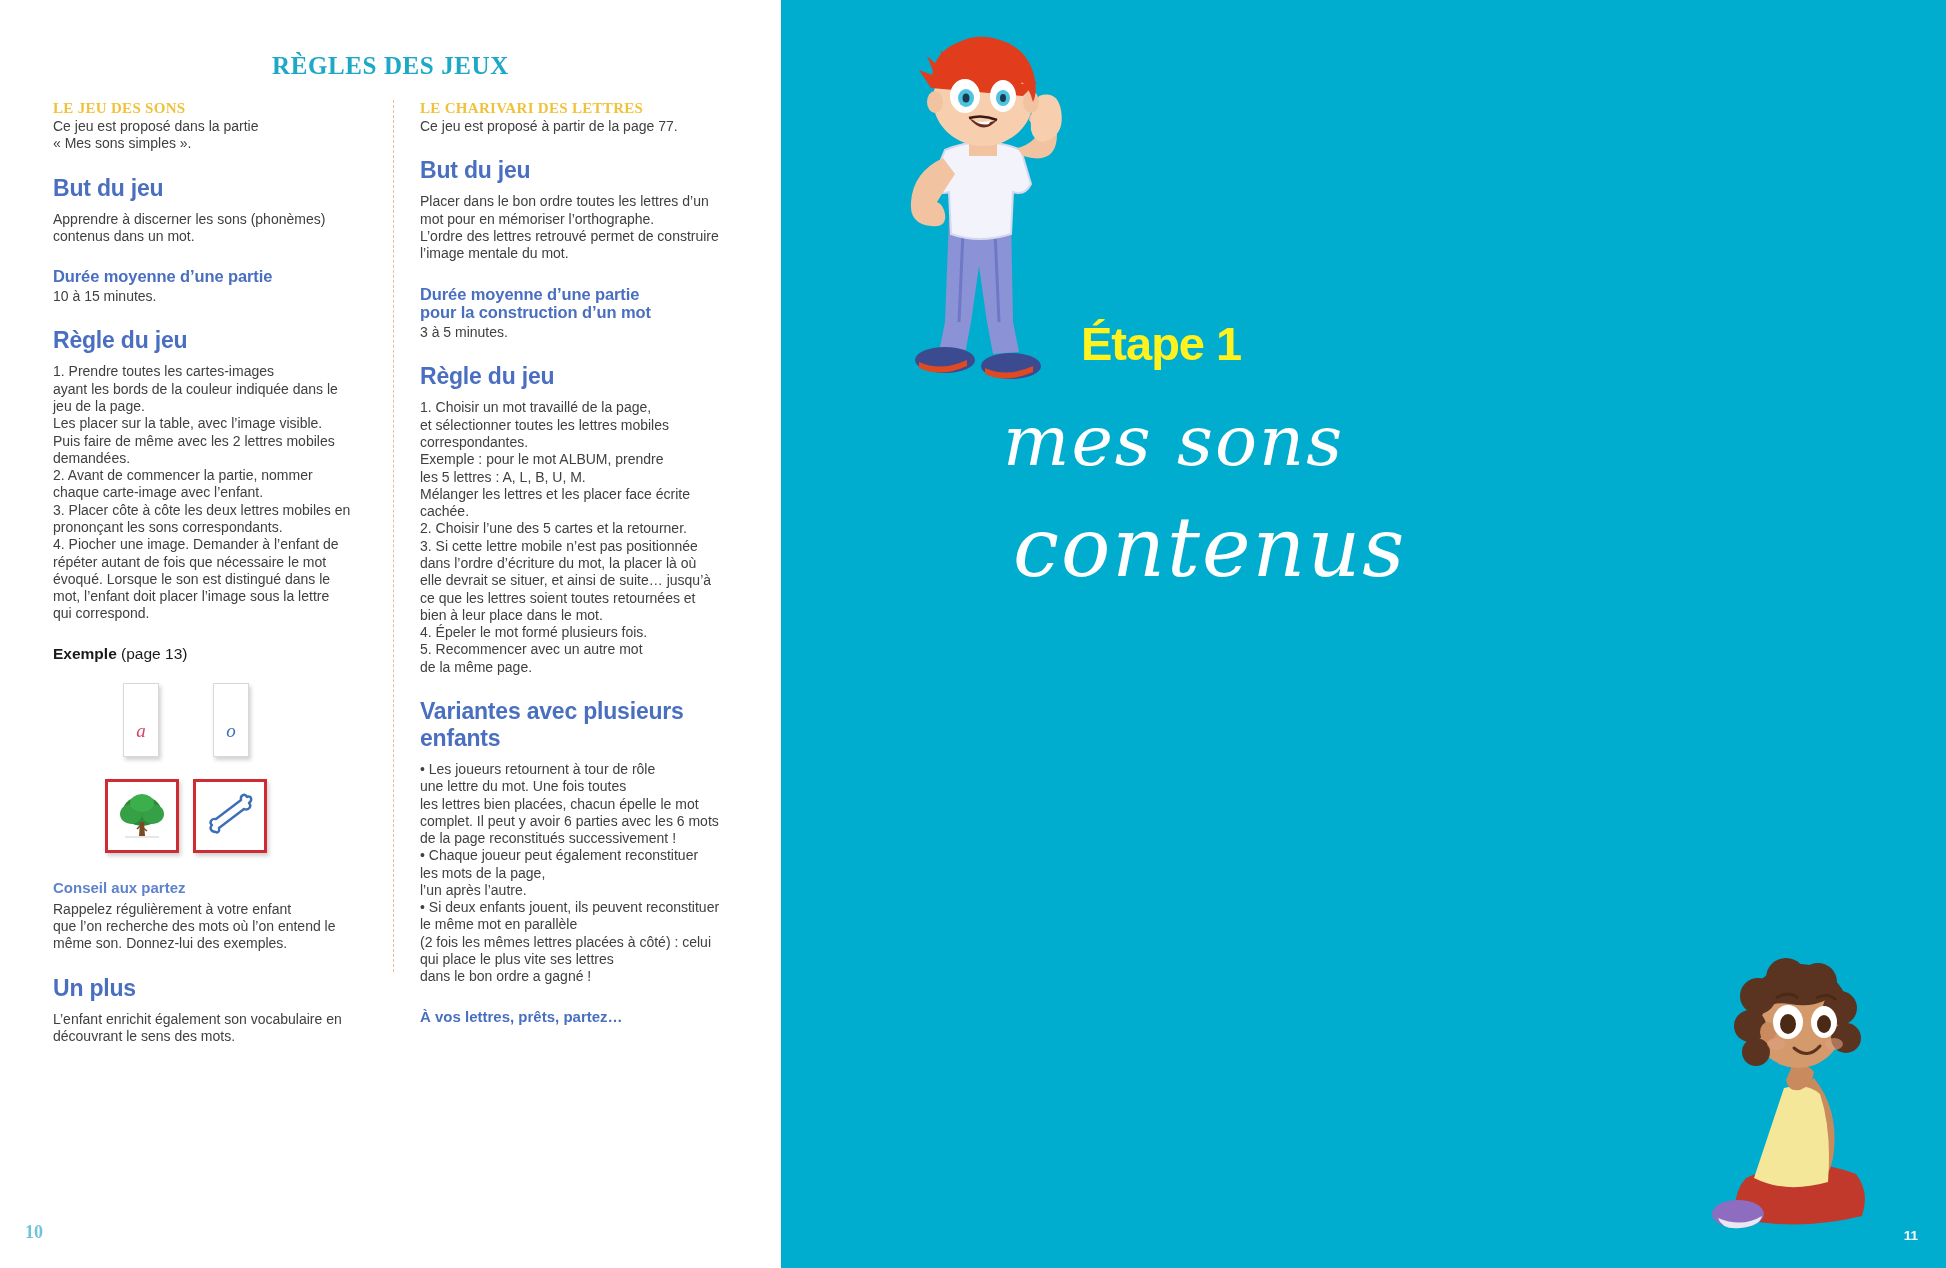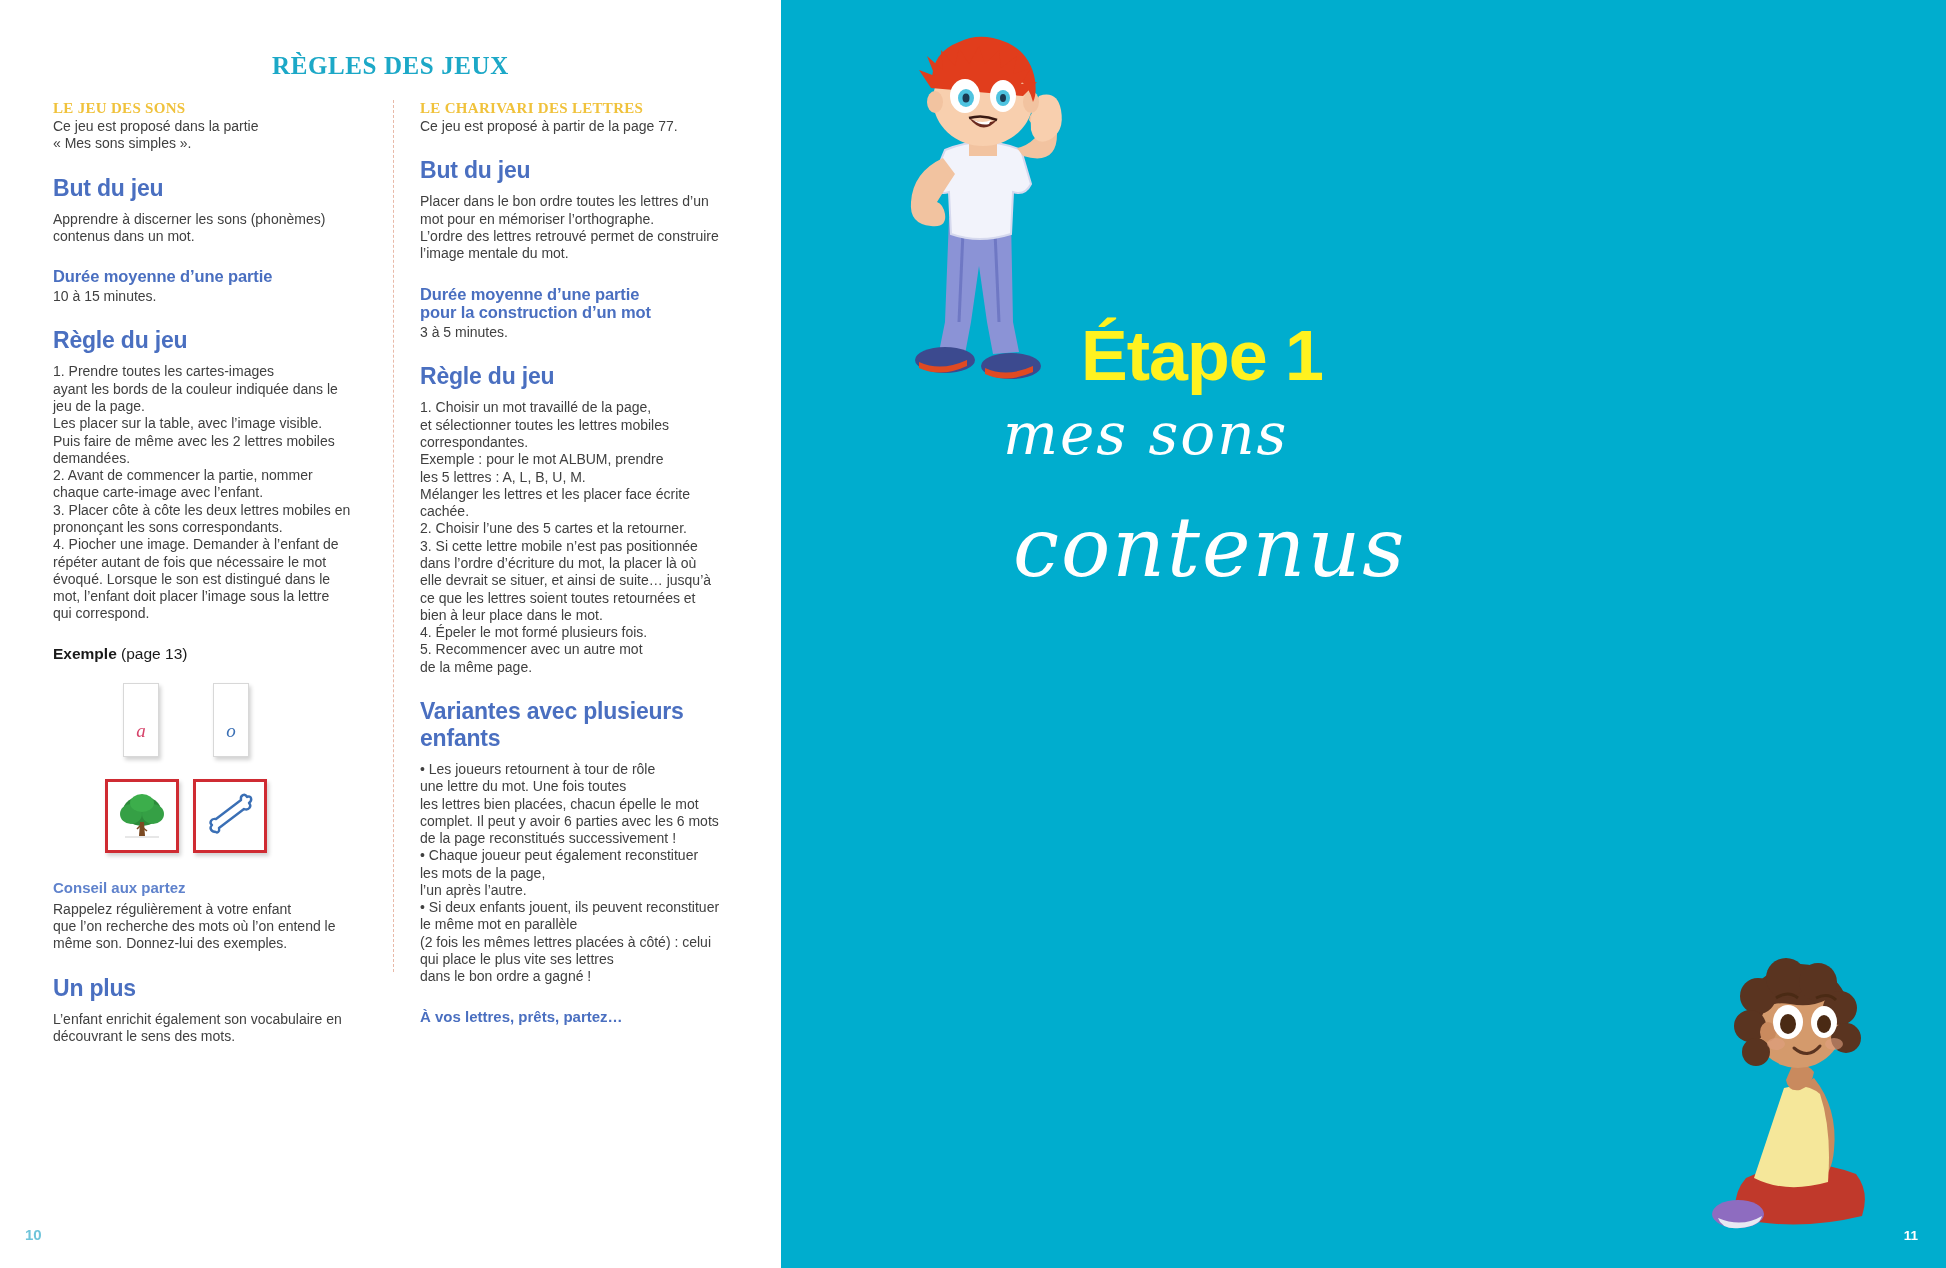--- a/index.html
+++ b/index.html
@@ -97,47 +97,47 @@
   .glyph-o { color: #3a6fb5; }
   .pic-cards { display: flex; gap: 14px; padding-left: 52px; margin-top: 22px; }
   .pic-card {
     width: 74px; height: 74px; background: #fff;
     border: 3px solid #cf2b32;
     box-shadow: 2px 3px 4px rgba(0,0,0,0.18);
     display: flex; align-items: center; justify-content: center;
   }
   .page-num-left {
     position: absolute; bottom: 25px; left: 25px;
-    font-size: 15px; font-weight: bold; color: #6fc4da;
+    font-size: 18px; font-weight: bold; color: #6fc4da; font-family: Liberation Serif, serif;
   }
 
   
   .page-right {
     position: relative;
     width: 1165px; height: 1268px;
     background: #00ADCE;
     flex: 0 0 1165px;
     overflow: hidden;
   }
   .etape-title {
     position: absolute;
     top: 316px; left: 300px;
-    font-size: 70px; font-weight: bold;
+    font-size: 47px; font-weight: bold;
     color: #FFF21F;
     letter-spacing: -1px;
   }
   .script-line {
     position: absolute;
     color: #ffffff;
     font-family: "DejaVu Serif", serif;
     font-style: italic;
     font-weight: 400;
     letter-spacing: 2px;
   }
-  .script-1 { top: 400px; left: 222px; font-size: 58px; }
+  .script-1 { top: 400px; left: 222px; font-size: 70px; }
   .script-2 { top: 500px; left: 232px; font-size: 82px; }
   .page-num-right {
     position: absolute; bottom: 25px; right: 28px;
     font-size: 13.5px; font-weight: bold; color: #ffffff;
   }
   .boy { position: absolute; top: 22px; left: 72px; }
   .girl { position: absolute; bottom: 22px; right: 28px; }
 </style>
 </head>
 <body>

